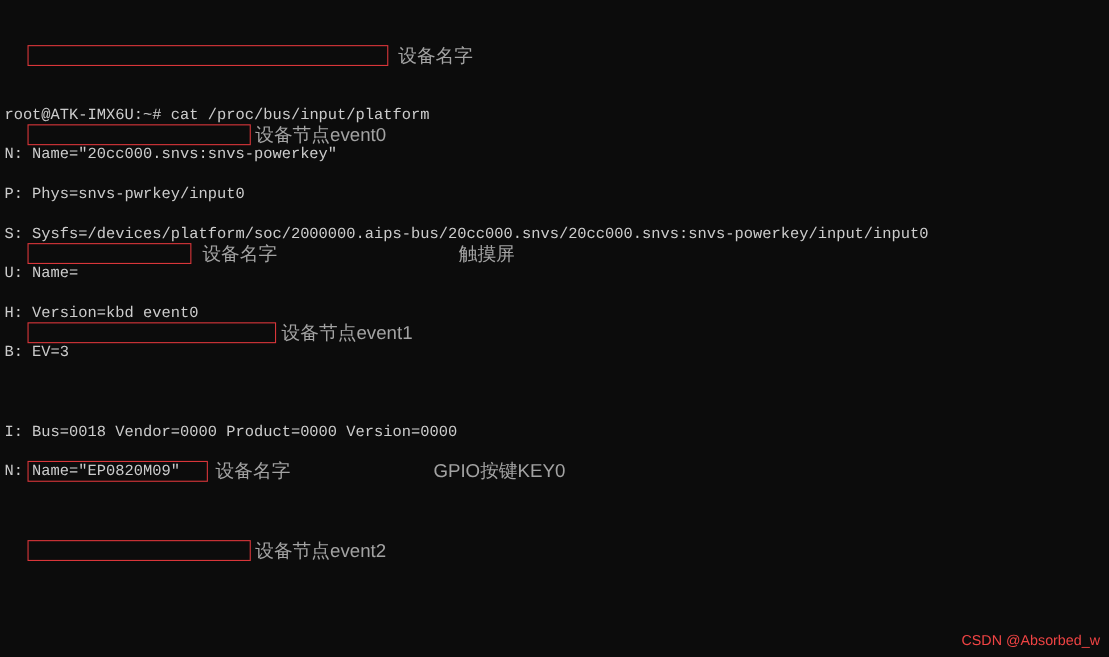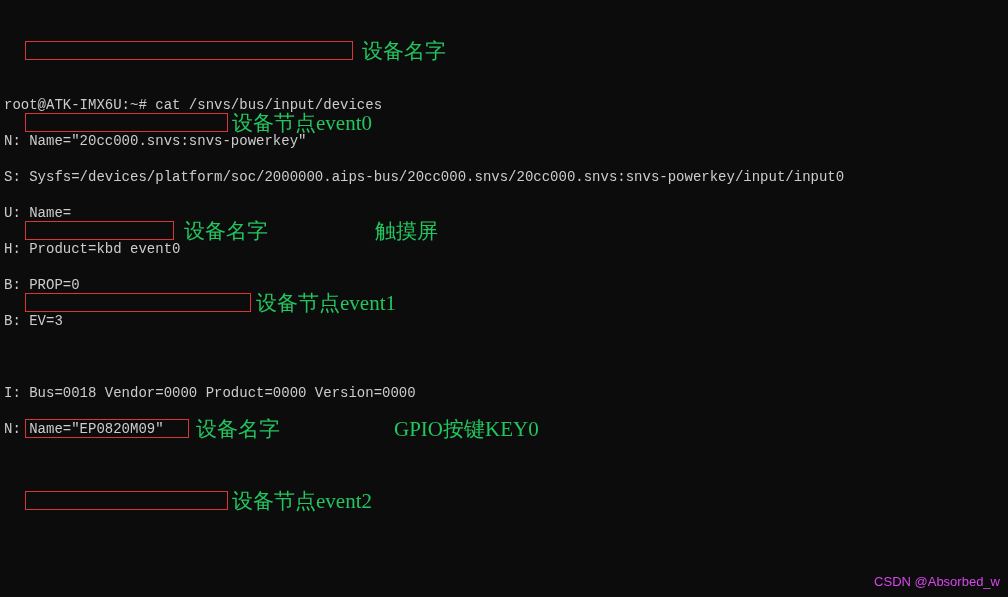--- a/index.html
+++ b/index.html
@@ -20,51 +20,51 @@
     position: relative;
     white-space: pre;
   }
   .line {
     display: block;
     height: 18px;
     position: relative;
   }
   .annotation {
     position: absolute;
-    color: #22c55e;
-    font-family: Liberation Serif, serif;
-    font-size: 21px;
+    color: #a3a3a3;
+    font-family: Liberation Sans, sans-serif;
+    font-size: 17px;
     white-space: nowrap;
   }
   .redbox {
     position: absolute;
     border: 1.5px solid #d9363a;
     pointer-events: none;
   }
   .watermark {
     position: absolute;
     bottom: 6px;
     right: 8px;
-    color: #d946ef;
+    color: #ef4444;
     font-size: 13px;
     font-family: "Microsoft YaHei", sans-serif;
   }
 </style>
 </head>
 <body>
 
 
 
 <div>
-<span class="line"><span>root@ATK-IMX6U:~# </span><span>cat /snvs/bus/input/devices</span></span>
+<span class="line"><span>root@ATK-IMX6U:~# </span><span>cat /proc/bus/input/platform</span></span>
 <span class="line">N: Name="20cc000.snvs:snvs-powerkey"</span>
+<span class="line">P: Phys=snvs-pwrkey/input0</span>
 <span class="line">S: Sysfs=/devices/platform/soc/2000000.aips-bus/20cc000.snvs/20cc000.snvs:snvs-powerkey/input/input0</span>
 <span class="line">U: Name=</span>
-<span class="line">H: Product=kbd event0 </span>
-<span class="line">B: PROP=0</span>
+<span class="line">H: Version=kbd event0 </span>
 <span class="line">B: EV=3</span>
 <span class="line"> </span>
 <span class="line">I: Bus=0018 Vendor=0000 Product=0000 Version=0000</span>
 <span class="line">N: Name="EP0820M09"</span>
 
 
 
 
 
 
@@ -88,21 +88,21 @@
 <div class="redbox" style="left:25px; top:113px; width:203px; height:19px;"></div>
 <div class="redbox" style="left:25px; top:221px; width:149px; height:19px;"></div>
 <div class="redbox" style="left:25px; top:293px; width:226px; height:19px;"></div>
 <div class="redbox" style="left:25px; top:419px; width:164px; height:19px;"></div>
 <div class="redbox" style="left:25px; top:491px; width:203px; height:19px;"></div>
 
 
 <div class="annotation" style="left:362px; top:42px;">设备名字</div>
 <div class="annotation" style="left:232px; top:114px;">设备节点event0</div>
 <div class="annotation" style="left:184px; top:222px;">设备名字</div>
-<div class="annotation" style="left:375px; top:222px;text-align:center;">触摸屏</div>
+<div class="annotation" style="left:417px; top:222px;text-align:center;">触摸屏</div>
 <div class="annotation" style="left:256px; top:294px;text-align:center;">设备节点event1</div>
 <div class="annotation" style="left:196px; top:420px;">设备名字</div>
 <div class="annotation" style="left:394px; top:420px;">GPIO按键KEY0</div>
 <div class="annotation" style="left:232px; top:492px;">设备节点event2</div>
 
 <div class="watermark">CSDN @Absorbed_w</div>
 
 
 
 

